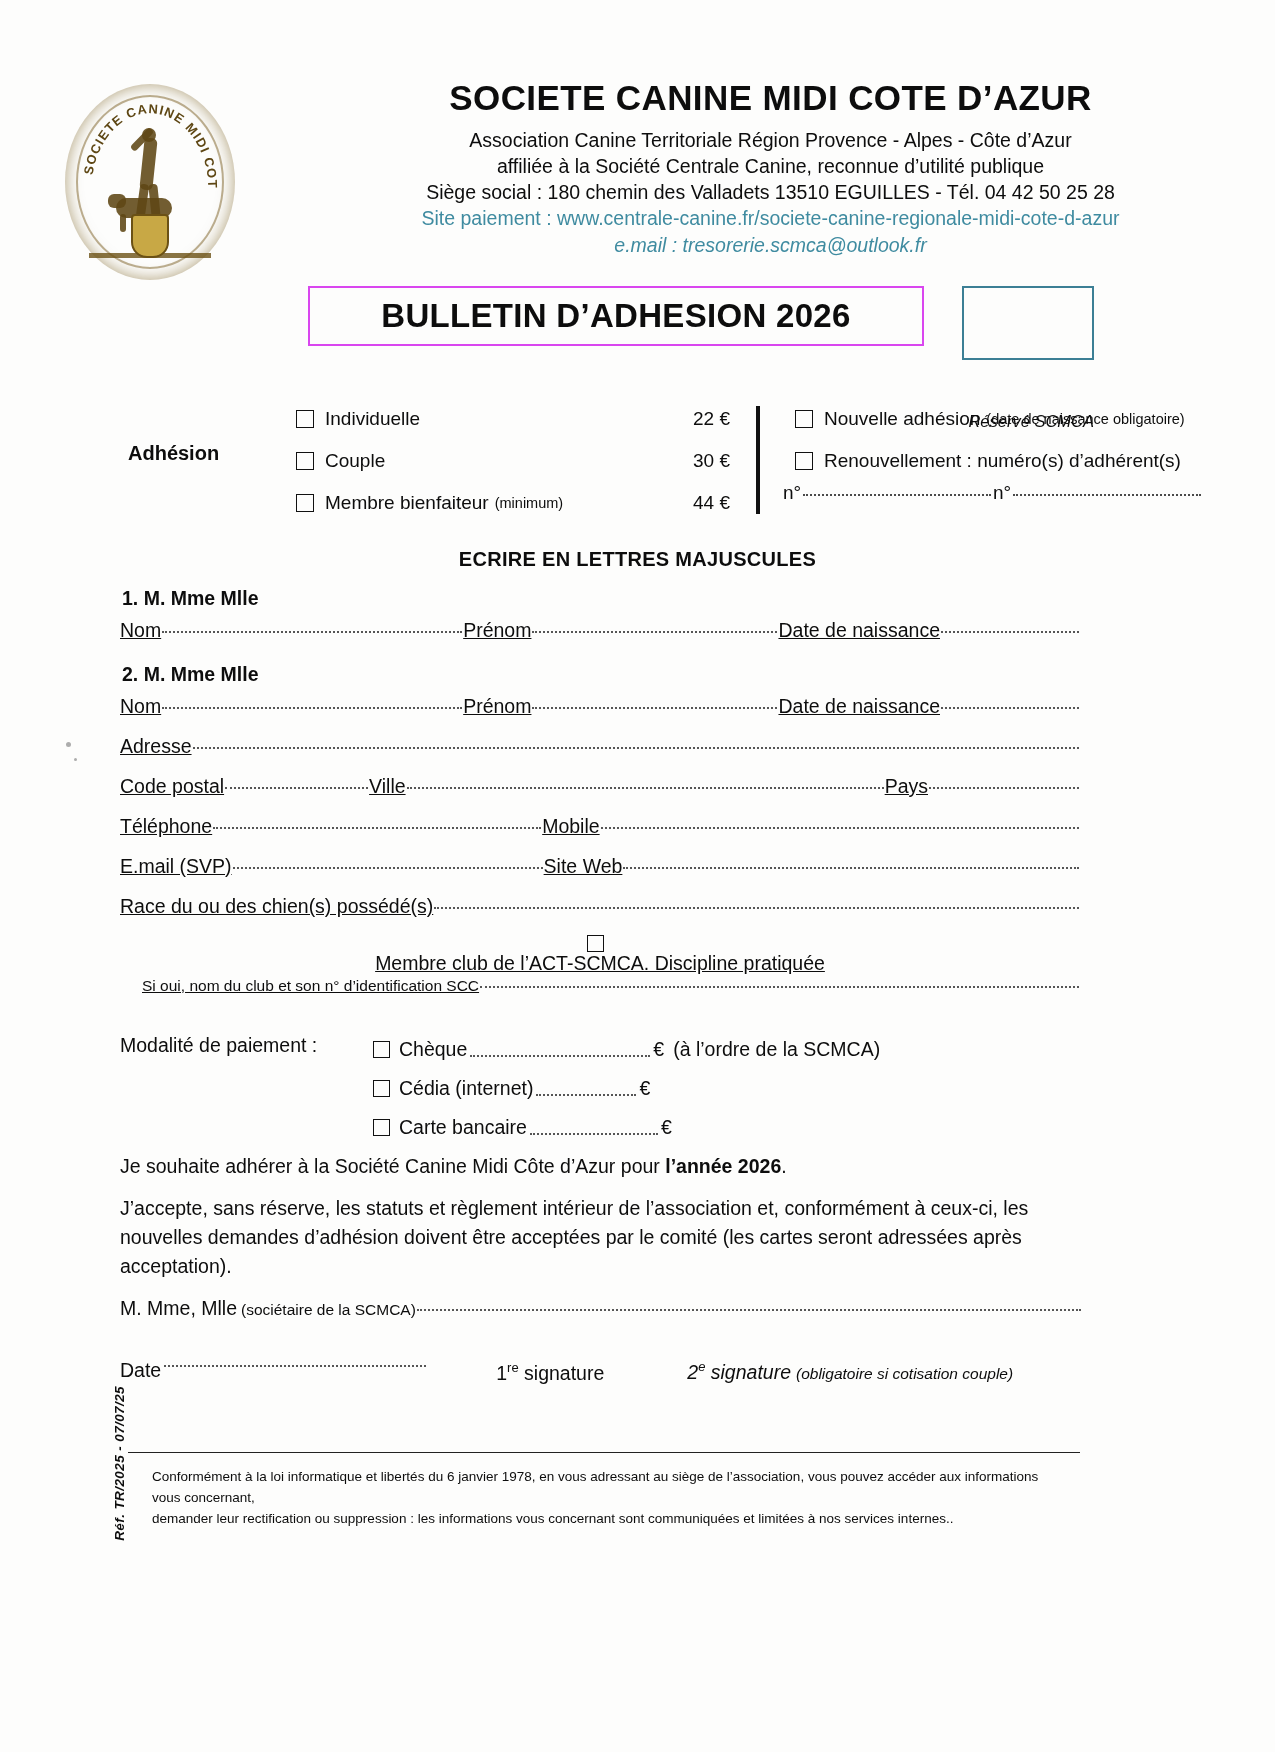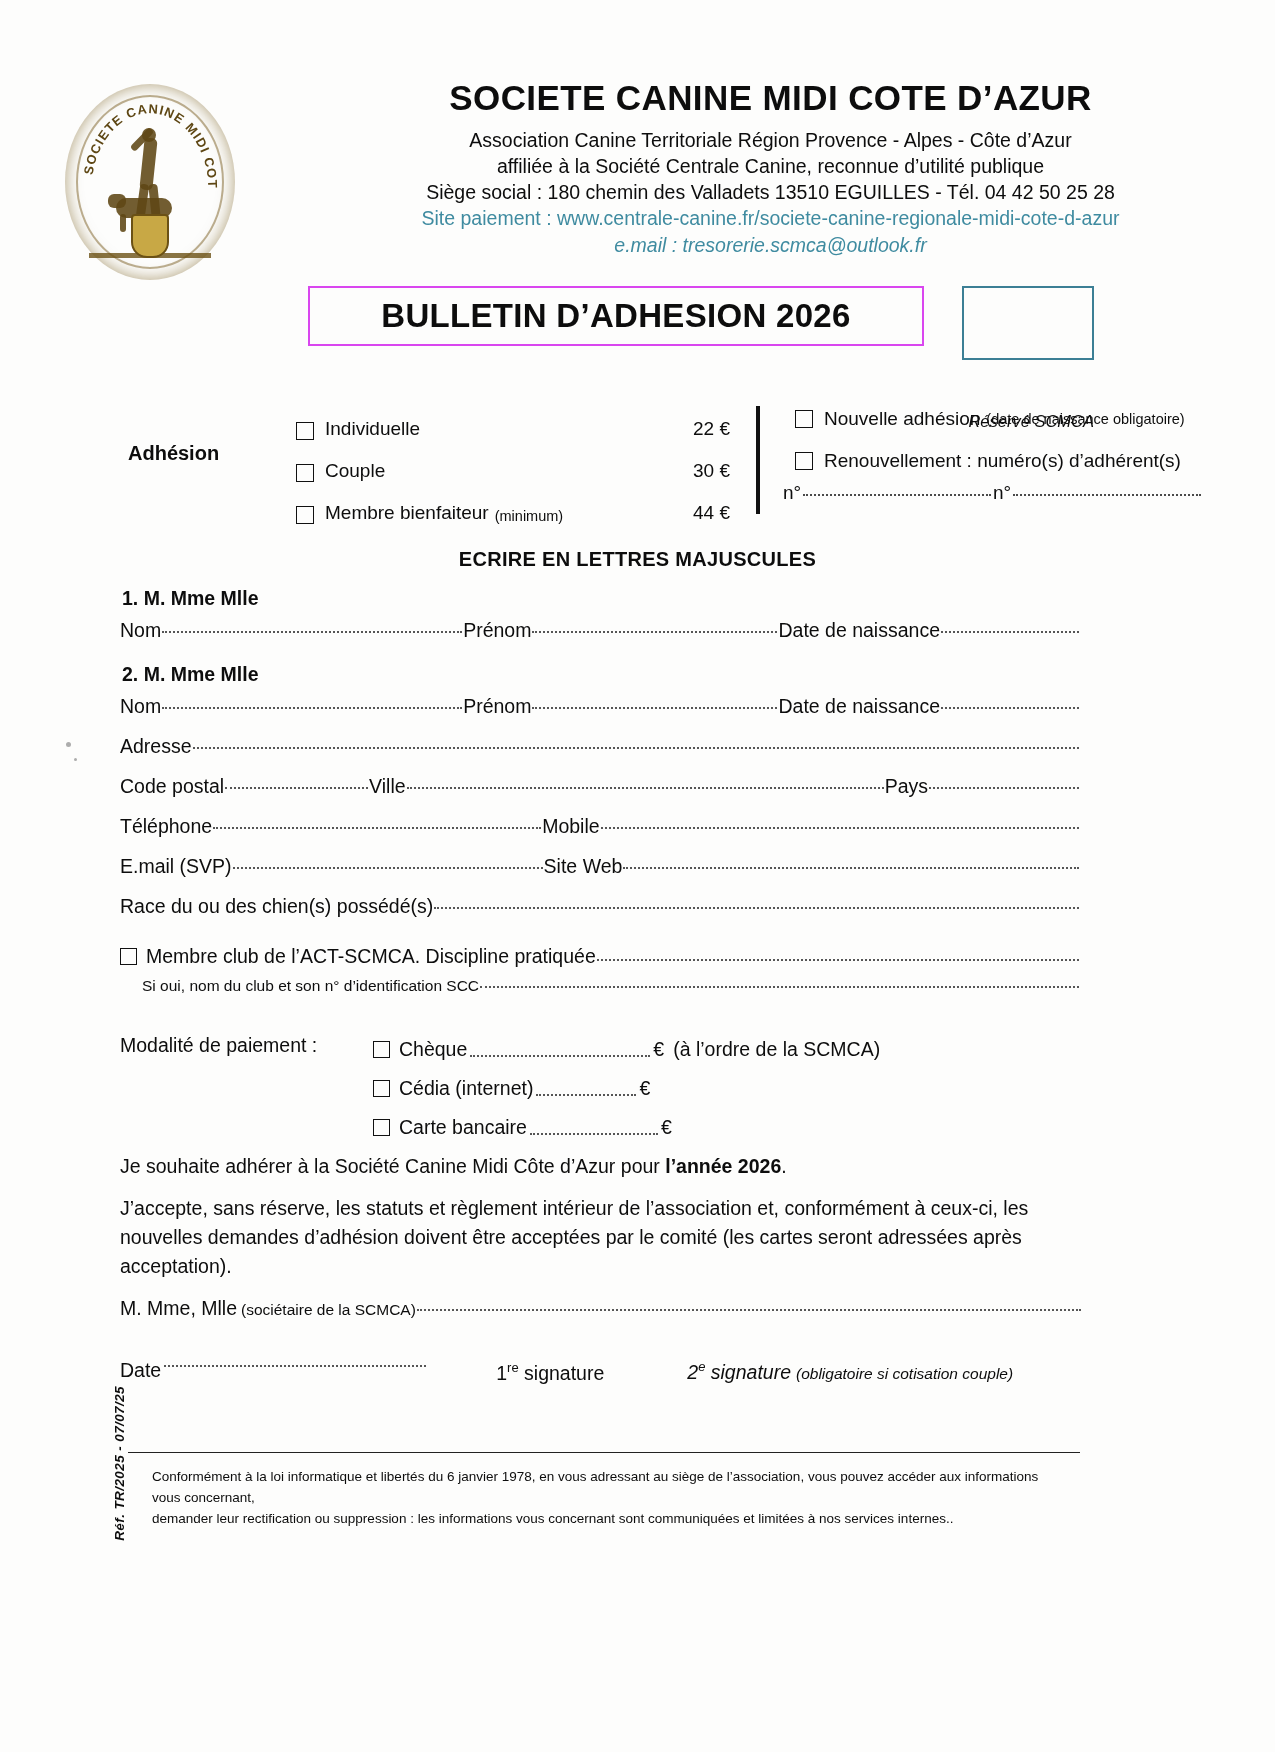--- a/index.html
+++ b/index.html
@@ -168,21 +168,21 @@
     position: absolute;
     left: 8px; top: 44px;
     font-size: 20px;
     font-weight: bold;
   }
   .adh-col-left { position: absolute; left: 136px; top: 0; width: 500px; }
   .adh-row {
     position: relative;
     height: 42px;
     display: flex;
-    align-items: flex-end;
+    align-items: center;
     padding-left: 40px;
   }
   .cbox {
     width: 16px; height: 16px;
     border: 1.6px solid #111;
     display: inline-block;
     margin-right: 11px;
     flex: 0 0 auto;
   }
   .adh-name { font-size: 19px; }
@@ -238,21 +238,21 @@
     height: 30px;
     line-height: 30px;
   }
   .frow {
     display: flex;
     align-items: baseline;
     height: 40px;
     font-size: 19.5px;
     white-space: nowrap;
   }
-  .flabel { flex: 0 0 auto; }
+  .flabel { flex: 0 0 auto; text-decoration: underline; }
   .fdots {
     flex: 1 1 auto;
     border-bottom: 2.2px dotted #555;
     height: 0;
     position: relative;
     top: -4px;
     margin: 0 1px;
   }
   .fdots.w-nom  { flex: 0 0 300px; }
   .fdots.w-pre  { flex: 0 0 245px; }
@@ -260,20 +260,21 @@
   .fdots.w-ville{ flex: 1 1 auto; }
   .fdots.w-tel  { flex: 0 0 328px; }
   .fdots.w-mail { flex: 0 0 310px; }
 
   .club-row {
     display: flex;
     align-items: center;
     height: 42px;
     font-size: 19.5px;
     white-space: nowrap;
+    flex-direction: column;
   }
   .club-row .cbox { width: 15px; height: 15px; margin-right: 9px; }
   .club-sub {
     display: flex;
     align-items: baseline;
     height: 40px;
     font-size: 15.5px;
     padding-left: 22px;
     white-space: nowrap;
   }

